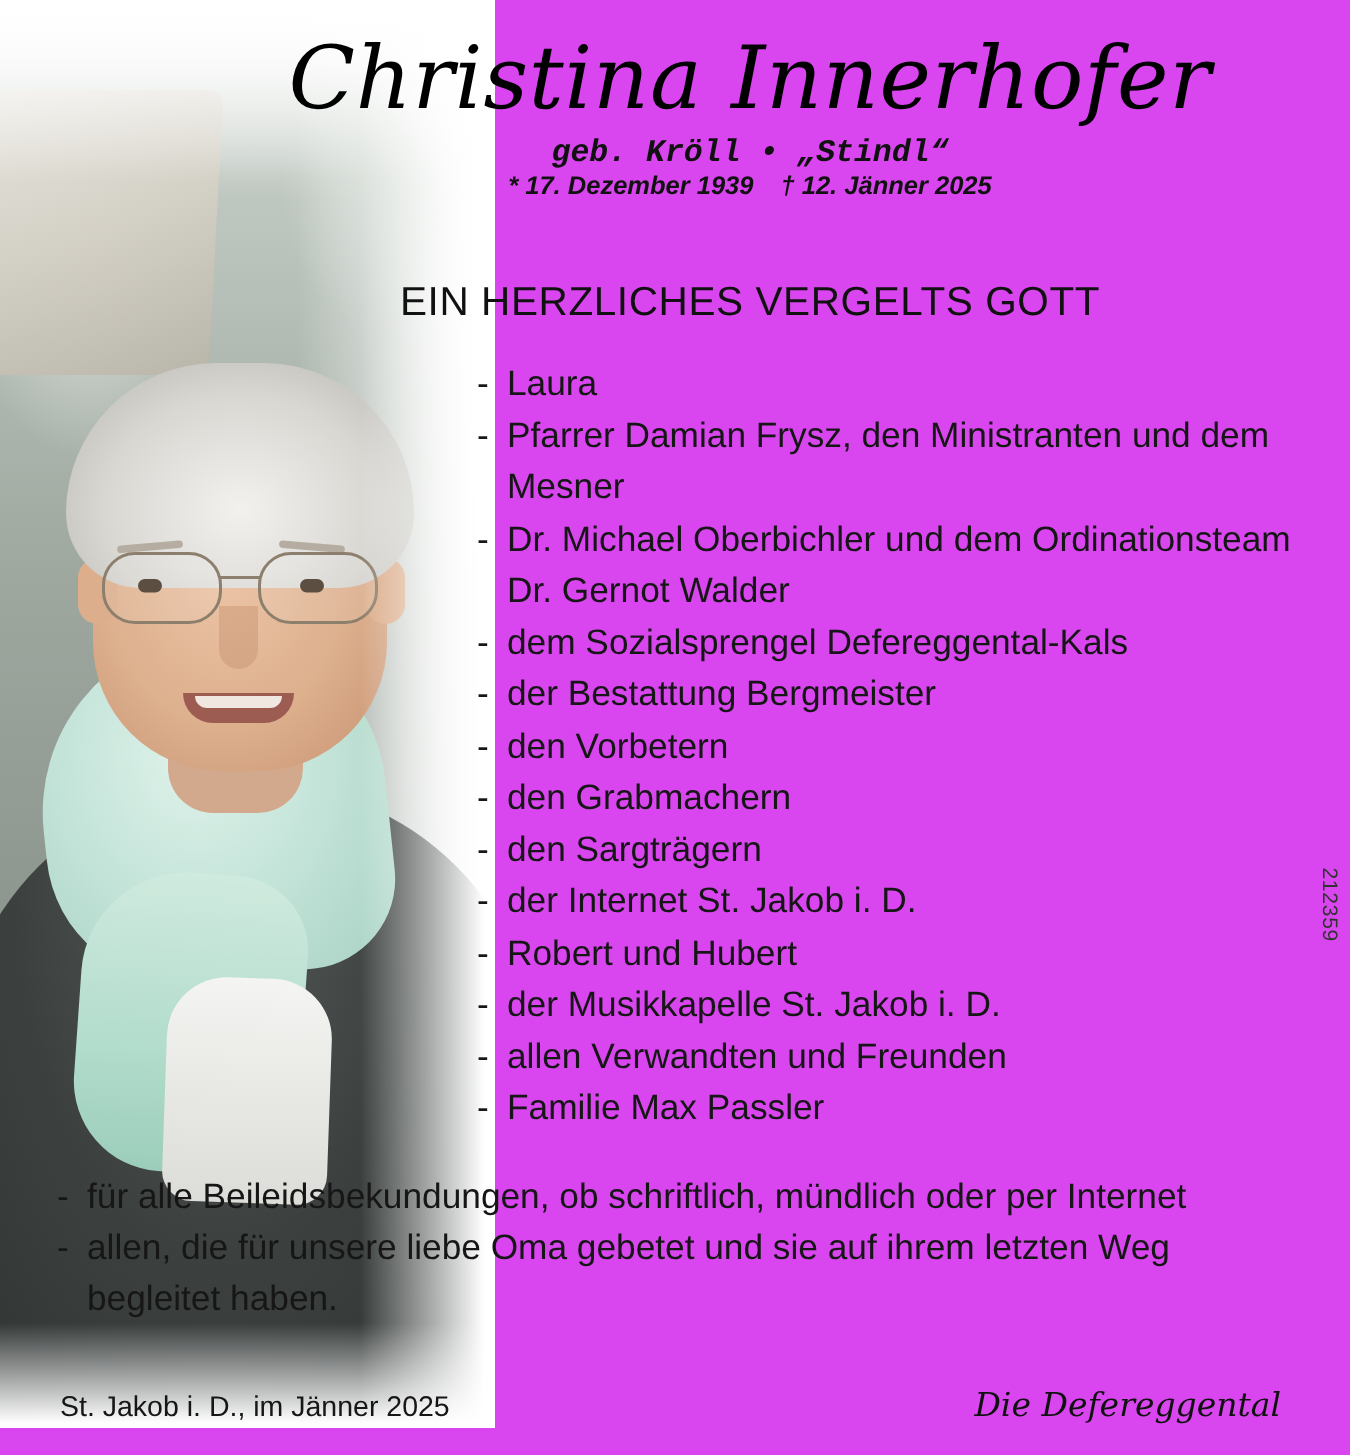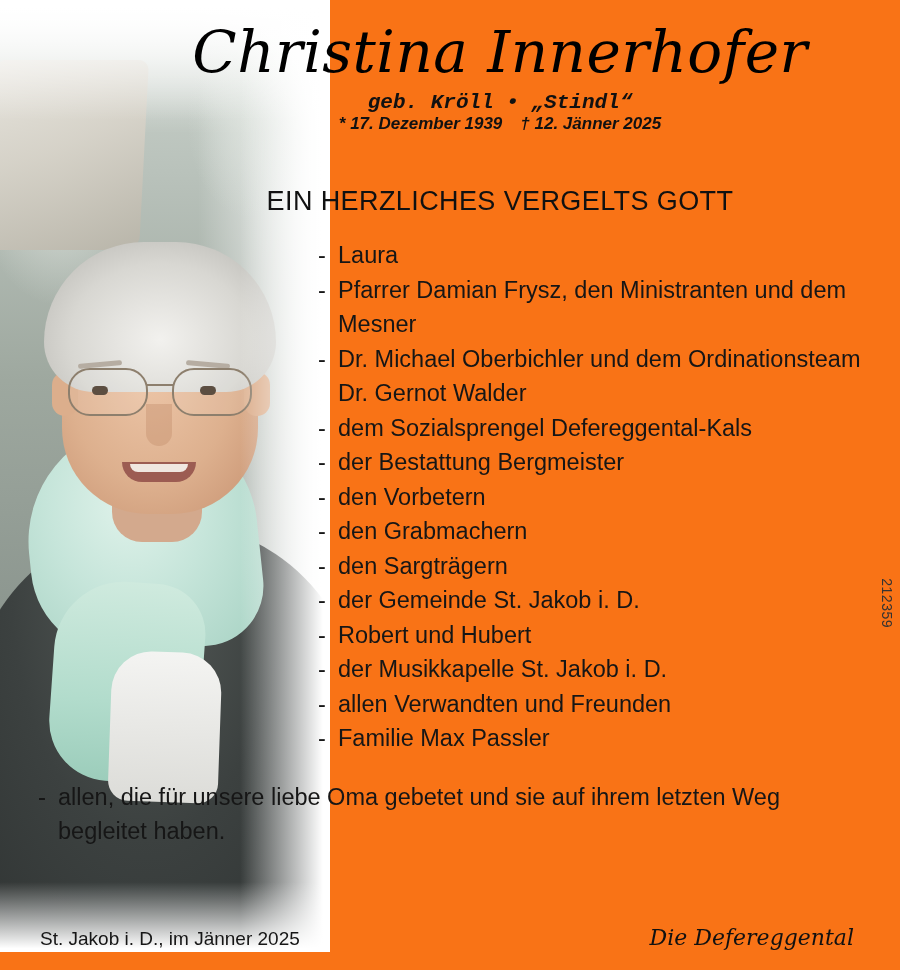--- a/index.html
+++ b/index.html
@@ -8,21 +8,21 @@
     background: #ffffff;
   }
   body {
     font-family: "Liberation Sans", sans-serif;
     color: #1a1a1a;
   }
   .page {
     position: relative;
     width: 900px;
     height: 970px;
-    background: #f97316;
+    background: #d946ef;
     overflow: hidden;
   }
 
   
   .photo {
     position: absolute;
     left: 0;
     top: 0;
     width: 330px;
     height: 952px;
@@ -336,29 +336,29 @@
 
   <div class="list">
     <div class="list-item"><span class="dash">-</span><span>Laura</span></div>
     <div class="list-item"><span class="dash">-</span><span>Pfarrer Damian Frysz, den Ministranten und dem Mesner</span></div>
     <div class="list-item"><span class="dash">-</span><span>Dr. Michael Oberbichler und dem Ordinationsteam Dr. Gernot Walder</span></div>
     <div class="list-item"><span class="dash">-</span><span>dem Sozialsprengel Defereggental-Kals</span></div>
     <div class="list-item"><span class="dash">-</span><span>der Bestattung Bergmeister</span></div>
     <div class="list-item"><span class="dash">-</span><span>den Vorbetern</span></div>
     <div class="list-item"><span class="dash">-</span><span>den Grabmachern</span></div>
     <div class="list-item"><span class="dash">-</span><span>den Sargträgern</span></div>
-    <div class="list-item"><span class="dash">-</span><span>der Gemeinde St. Jakob i. D.</span></div>
+    <div class="list-item"><span class="dash">-</span><span>der Internet St. Jakob i. D.</span></div>
     <div class="list-item"><span class="dash">-</span><span>Robert und Hubert</span></div>
     <div class="list-item"><span class="dash">-</span><span>der Musikkapelle St. Jakob i. D.</span></div>
     <div class="list-item"><span class="dash">-</span><span>allen Verwandten und Freunden</span></div>
     <div class="list-item"><span class="dash">-</span><span>Familie Max Passler</span></div>
   </div>
 
   <div class="list-wide">
-    <div class="list-item"><span class="dash">-</span></div>
+    <div class="list-item"><span class="dash">-</span><span>für alle Beileidsbekundungen, ob schriftlich, mündlich oder per Internet</span></div>
     <div class="list-item"><span class="dash">-</span><span>allen, die für unsere liebe Oma gebetet und sie auf ihrem letzten Weg begleitet haben.</span></div>
   </div>
 
   <div class="footer-left">St. Jakob i. D., im Jänner 2025</div>
   <div class="footer-right">Die Defereggental</div>
 
   <div class="ref">212359</div>
 
 </div>
 

